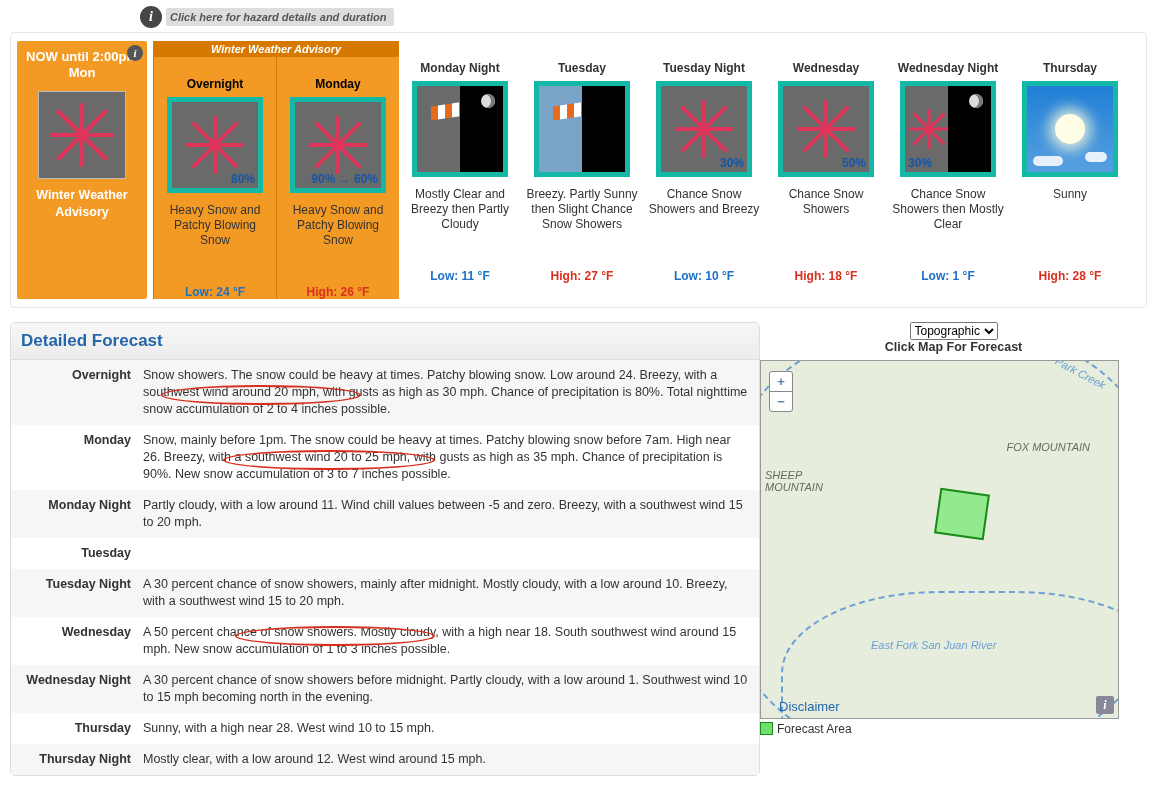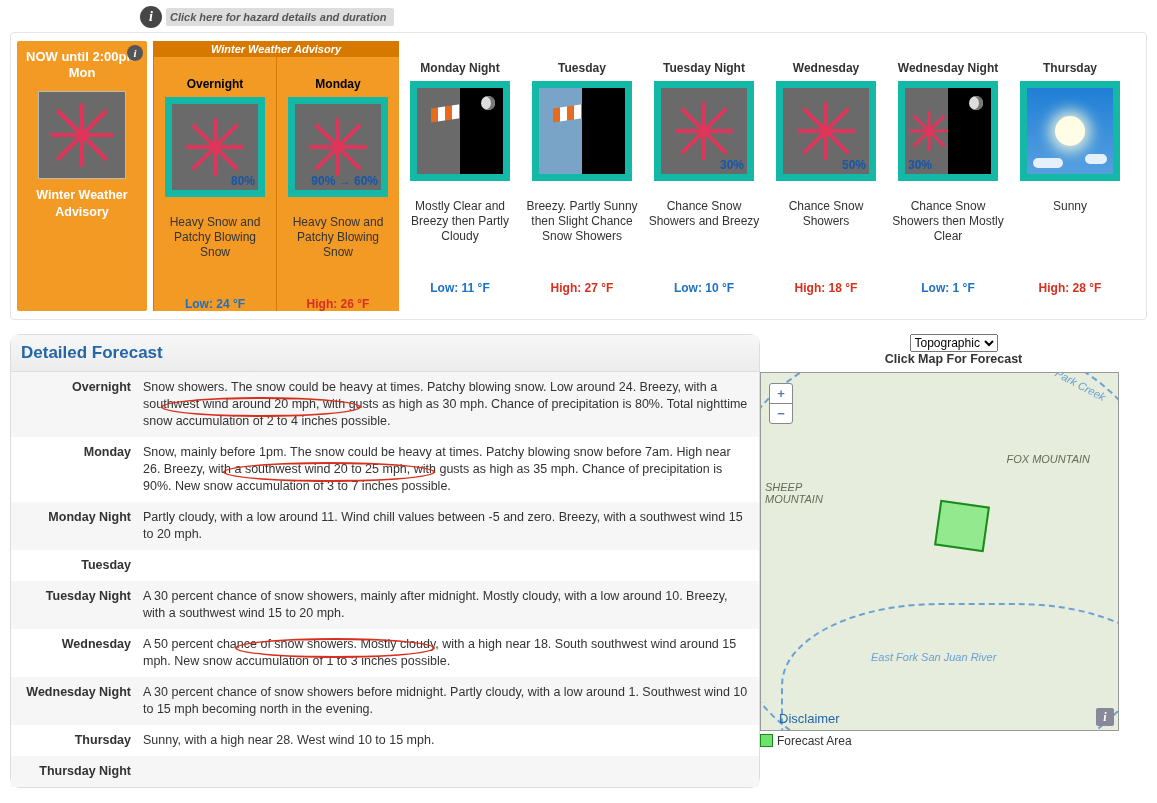--- a/index.html
+++ b/index.html
@@ -5,21 +5,21 @@
   html,body{margin:0;padding:0;font-family:Helvetica,Arial,sans-serif;font-size:13px;color:#333;width:1157px;background:#fff}
   a{color:#2466a8}
   .container{padding:6px 10px 10px;width:1137px}
   .hazard-bar{margin:0 0 4px 130px;display:flex;align-items:center}
   .hazard-bar .info-circ{width:22px;height:22px;border-radius:11px;background:#464646;display:flex;align-items:center;justify-content:center;margin-right:4px}
   .hazard-bar .info-circ span{font-family:Georgia,serif;font-weight:bold;font-style:italic;color:#fff;font-size:14px}
   .hazard-bar .hazard-txt{background:#ddd;padding:3px 8px 3px 4px;font-style:italic;font-size:11px;font-weight:bold;color:#555;border-radius:2px}
   .row-forecast{display:flex;border:1px solid #e5e5e5;border-radius:4px;padding:8px 6px}
   .card{width:122px;text-align:center;font-size:12px;position:relative}
   .card .period{font-weight:bold;height:34px;display:flex;align-items:flex-end;justify-content:center;padding-bottom:2px;line-height:14px}
-  .card .icon-box{width:86px;height:86px;margin:4px auto 16px;position:relative;border:7px solid #14b8a6;background:#6a6a6a}
+  .card .icon-box{width:86px;height:86px;margin:4px auto 8px;position:relative;border:5px solid #14b8a6;background:#6a6a6a}
   .card .icon-box.sunny{background:linear-gradient(#1f7fd6,#57a0e0)}
   .card .pct{position:absolute;right:3px;bottom:2px;font-weight:bold;font-size:12px;color:#1756a6}
   .card .short{padding:2px 4px 10px;line-height:15px;min-height:72px}
   .card .hl .hi{color:#d7301f;font-weight:bold}
   .card .hl .lo{color:#1d71c4;font-weight:bold}
 
   
   .adv-card{width:122px;background:#f39a25;border-radius:2px;text-align:center;color:#fff;font-weight:bold;padding:8px 4px 10px;position:relative;margin-right:6px}
   .adv-card .info-sm{position:absolute;top:4px;right:4px;width:16px;height:16px;border-radius:8px;background:#555;display:flex;align-items:center;justify-content:center;font-family:Georgia,serif;font-style:italic;font-size:11px}
   .adv-card .now{font-size:13px;line-height:16px;padding-bottom:6px}
@@ -30,21 +30,21 @@
   .wwa-wrap{position:relative;display:flex}
   .wwa-band{position:absolute;top:0;left:0;right:0;background:#d77900;color:#fff;font-style:italic;font-weight:bold;font-size:11px;text-align:center;padding:2px 0;z-index:2}
   .wwa-wrap .card{background:#f39a25;border-left:1px solid #d77900}
   .wwa-wrap .card:first-child{border-left:none}
   .wwa-wrap .card .period{padding-top:16px;color:#000}
 
   
   .flake{position:absolute;left:50%;top:50%;transform:translate(-50%,-50%)}
 
   .second-row{display:flex;margin-top:14px}
-  .detailed{width:748px;border:1px solid #ddd;border-radius:10px}
+  .detailed{width:748px;border:1px solid #ddd;border-radius:5px}
   .detailed h2{margin:0;padding:8px 10px;background:linear-gradient(#f7f7f7,#ececec);border-bottom:1px solid #ddd;color:#2466a8;font-size:17px;border-radius:5px 5px 0 0}
   .df-row{display:flex;padding:7px 10px;font-size:12.5px;line-height:17px}
   .df-row:nth-child(odd){background:#f6f6f6}
   .df-row .lbl{width:110px;text-align:right;font-weight:bold;padding-right:12px;flex-shrink:0}
   .df-row .body{flex:1;position:relative}
   .circle-mark{position:absolute;border:2px solid #d7301f;border-radius:50%;pointer-events:none}
 
   .map-side{flex:1;}
   .map-top{text-align:center;font-weight:bold;font-size:12.5px}
   .map-top select{font-size:12px}
@@ -252,20 +252,21 @@
           <div class="df-row">
             <div class="lbl">Wednesday Night</div>
             <div class="body">A 30 percent chance of snow showers before midnight. Partly cloudy, with a low around 1. Southwest wind 10 to 15 mph becoming north in the evening.</div>
           </div>
           <div class="df-row">
             <div class="lbl">Thursday</div>
             <div class="body">Sunny, with a high near 28. West wind 10 to 15 mph.</div>
           </div>
           <div class="df-row">
             <div class="lbl">Thursday Night</div>
+            <div class="body">Mostly clear, with a low around 12. West wind around 15 mph.</div>
           </div>
         </div>
     </div>
 
     <div class="map-side">
       <div class="map-top">
         <select><option>Topographic</option></select><br>
         <span>Click Map For Forecast</span>
       </div>
       <div class="mapbox">

